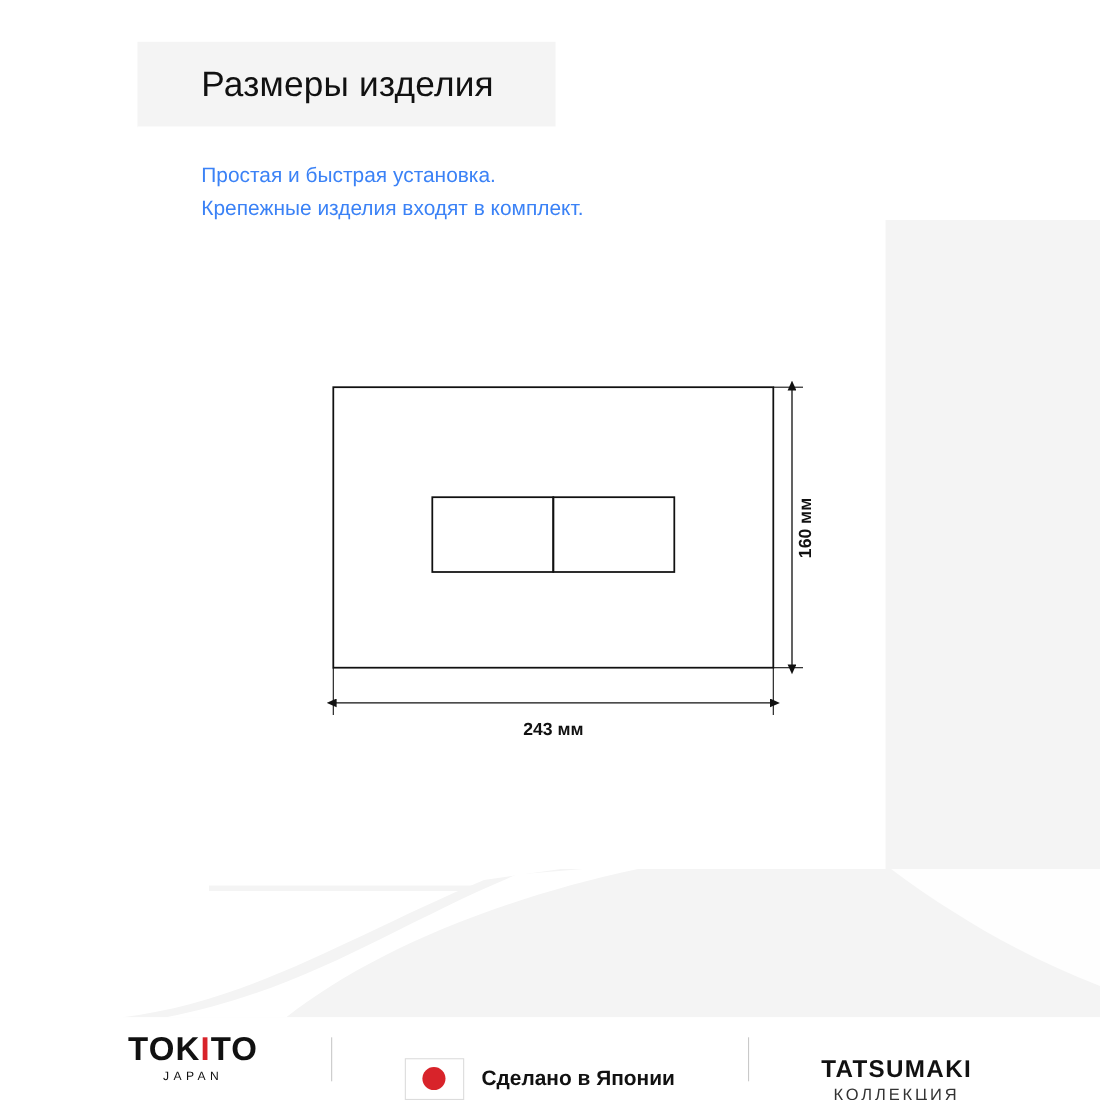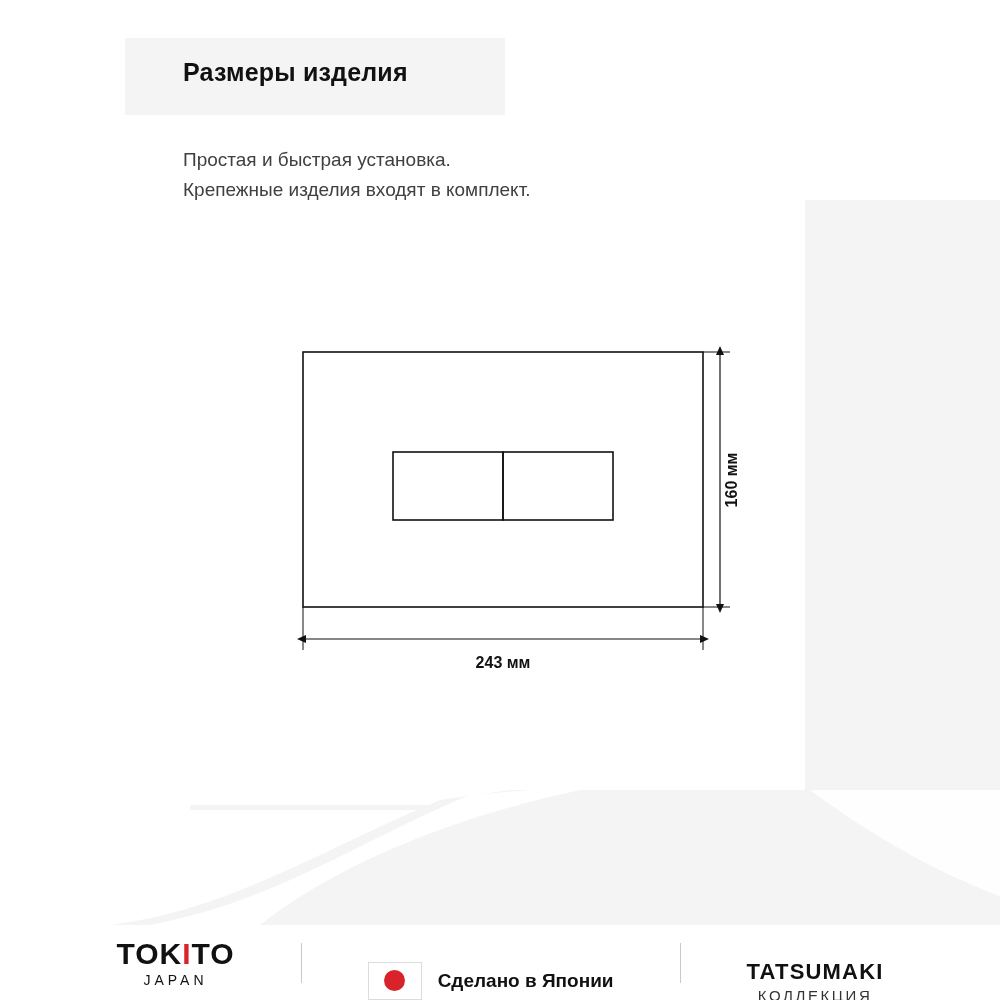--- a/index.html
+++ b/index.html
@@ -48,32 +48,32 @@
     width: 900px;
     height: 135px;
     overflow: hidden;
   }
 
   
   .title {
     position: absolute;
     left: 183px;
     top: 58px;
-    font-size: 25px;
-    font-weight: bold;
+    font-size: 32px;
+    font-weight: normal;
     color: #111111;
     letter-spacing: 0.2px;
   }
   .subtitle {
     position: absolute;
     left: 183px;
     top: 145px;
     font-size: 19px;
     line-height: 30px;
-    color: #404040;
+    color: #3b82f6;
   }
   .subtitle div { white-space: nowrap; }
 
   
   .drawing {
     position: absolute;
     left: 270px;
     top: 330px;
     width: 520px;
     height: 360px;
@@ -108,21 +108,21 @@
     font-weight: bold;
     letter-spacing: 1px;
     color: #111;
     position: relative;
     display: inline-block;
   }
   .brand-tokito .word .dot {
     color: #d8232a;
   }
   .brand-tokito .japan {
-    font-size: 14px;
+    font-size: 11px;
     letter-spacing: 4px;
     margin-top: 4px;
     color: #111;
   }
   .made-in {
     display: flex;
     align-items: center;
     margin-top: 36px;
   }
   .flag {

